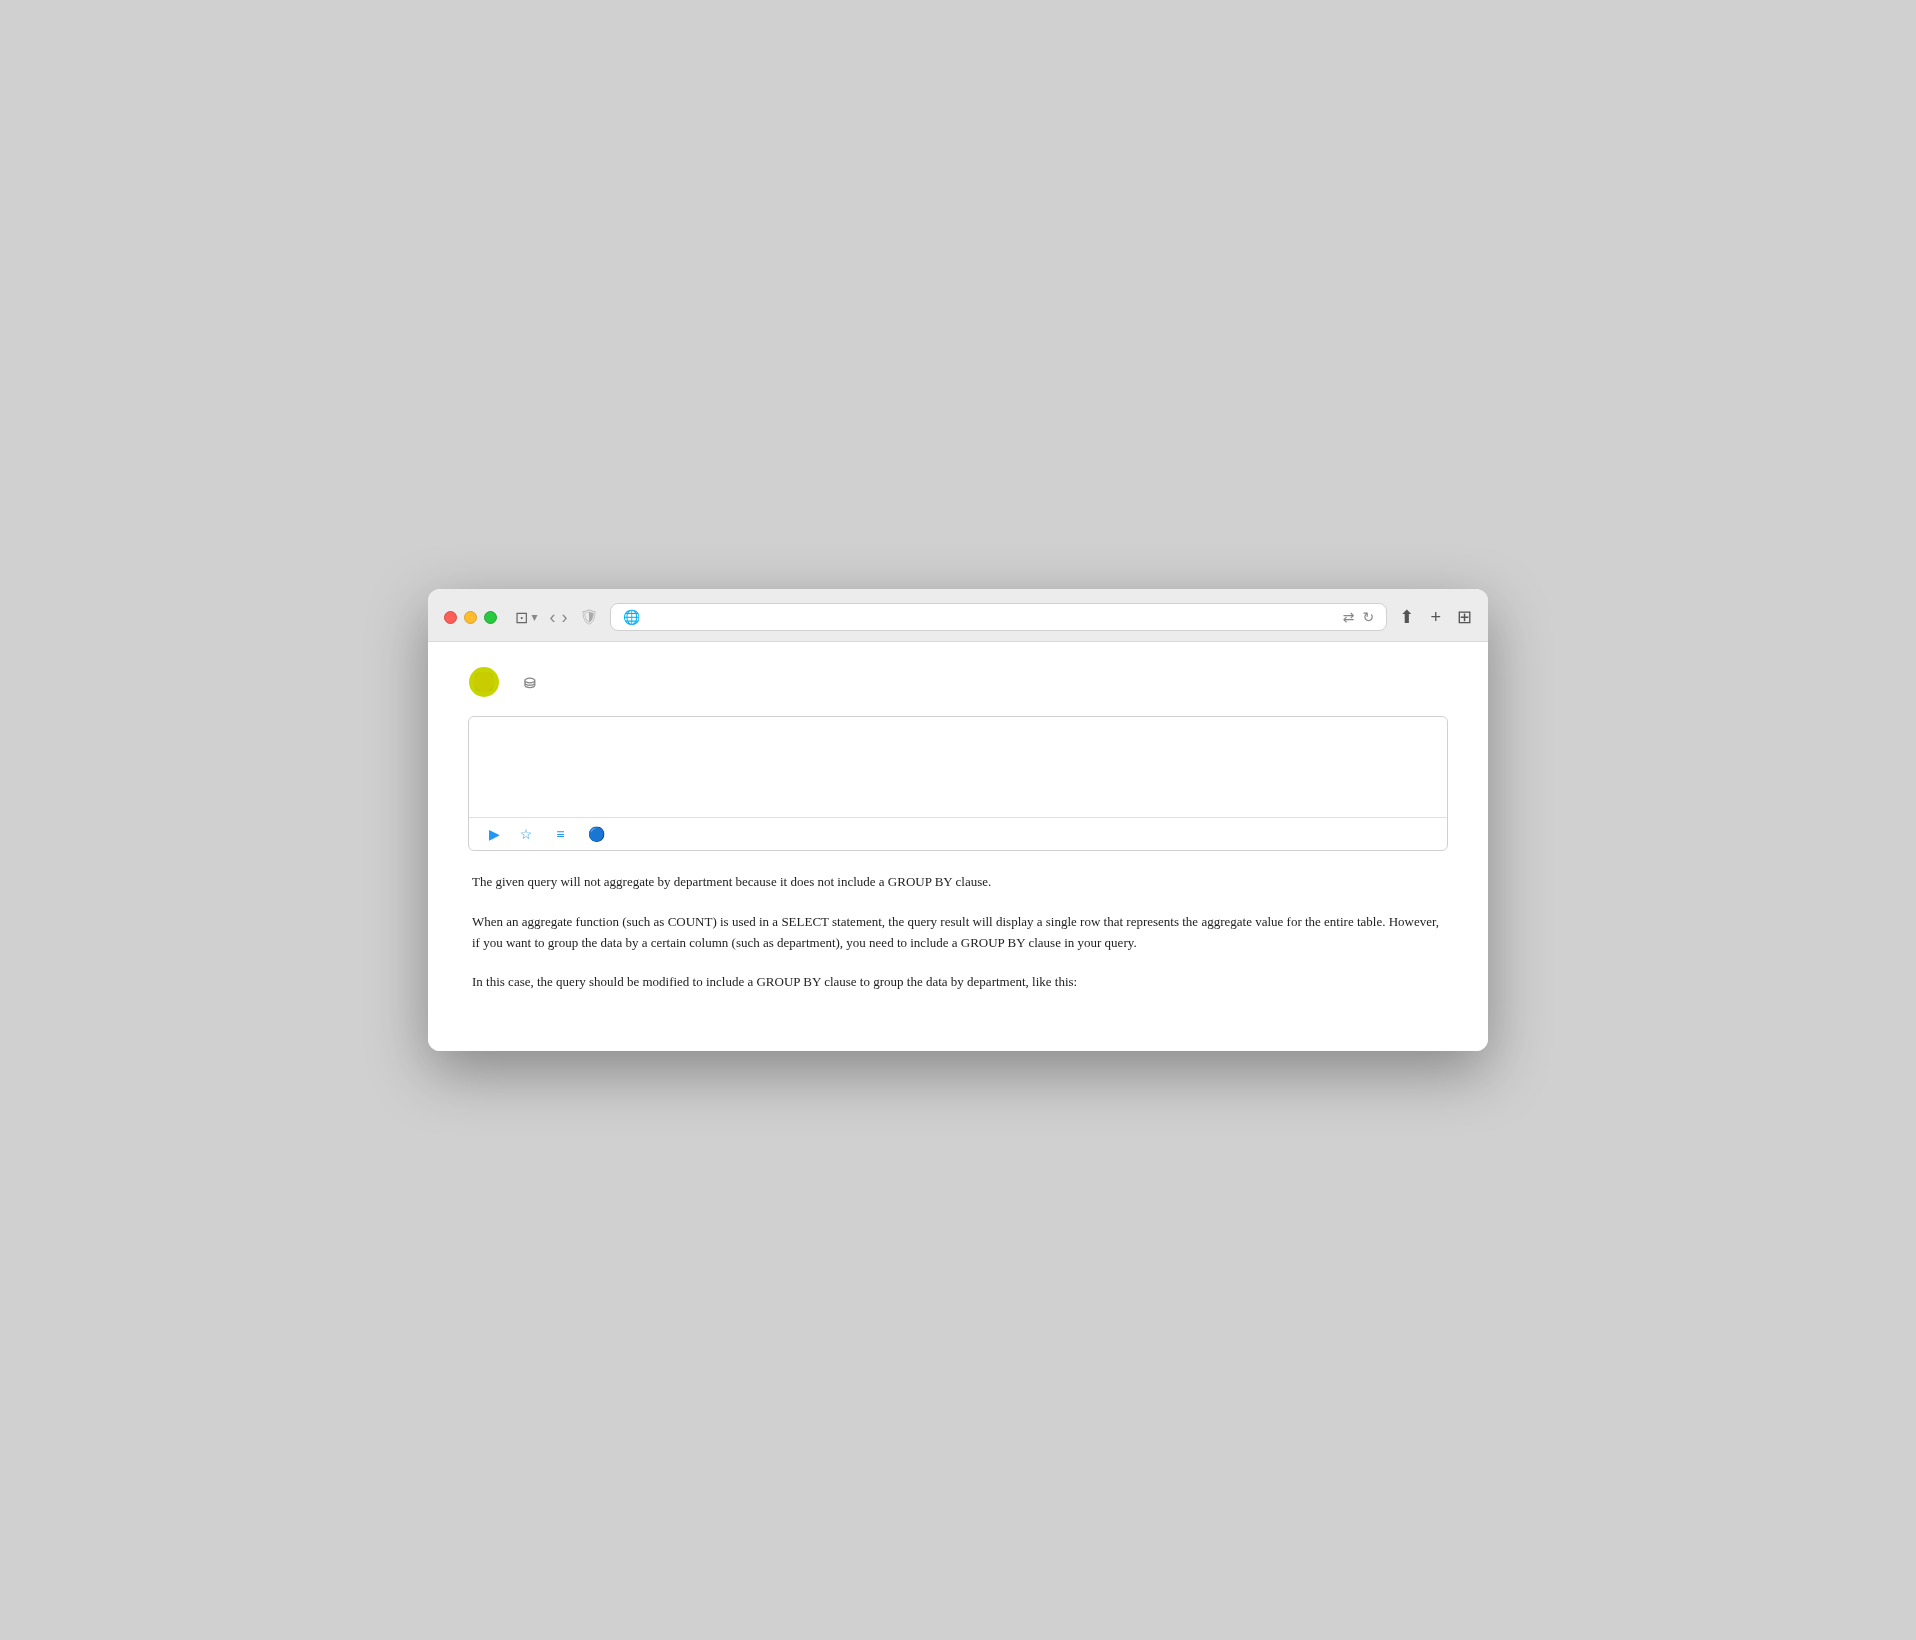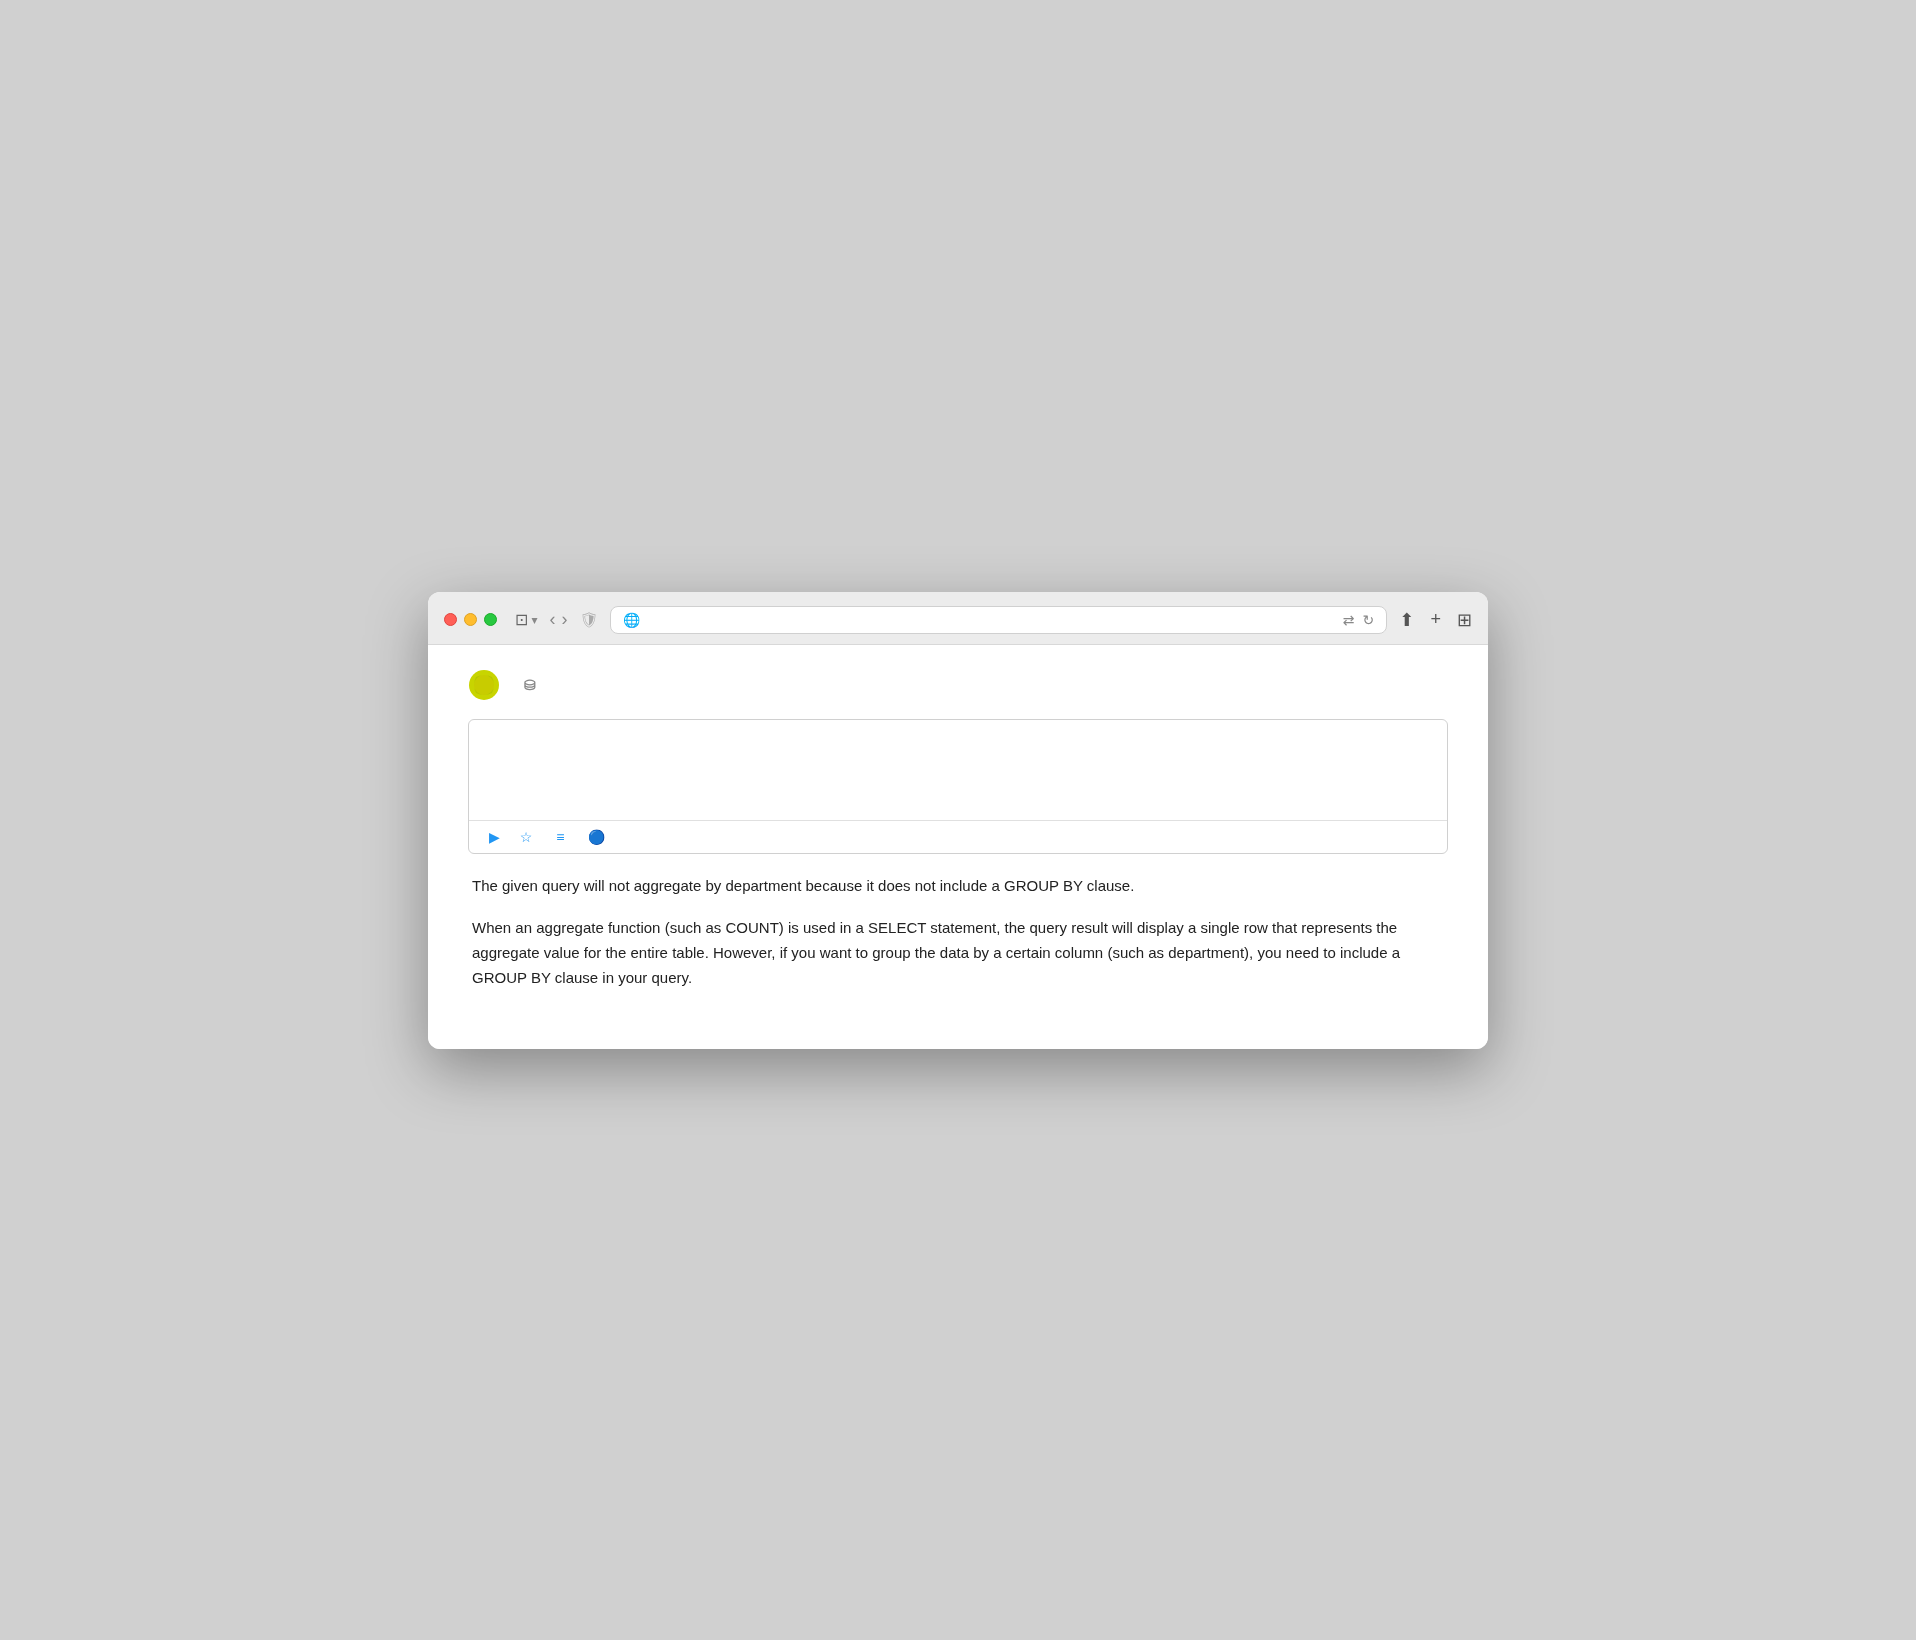--- a/index.html
+++ b/index.html
@@ -240,22 +240,22 @@
     }
 
     .ai-response-header {
       font-family: 'Courier New', Courier, monospace;
       font-size: 15px;
       color: #444;
       margin-bottom: 18px;
     }
 
     .ai-response-text {
-      font-family: Liberation Sans, sans-serif;
-      font-size: 15px;
+      font-family: Liberation Serif, serif;
+      font-size: 13px;
       color: #222;
       line-height: 1.65;
     }
 
     .ai-response-text p {
       margin-bottom: 18px;
     }
 
     .backtick-line {
       color: #555;
@@ -357,17 +357,19 @@
 
       <div class="ai-response-text">
         <p>The given query will not aggregate by department because it does not include a
 GROUP BY clause.</p>
 
         <p>When an aggregate function (such as COUNT) is used in a SELECT statement, the
 query result will display a single row that represents the aggregate value for the
 entire table. However, if you want to group the data by a certain column (such as
 department), you need to include a GROUP BY clause in your query.</p>
 
+        <p>In this case, the query should be modified to include a GROUP BY clause to group
+the data by department, like this:</p>
 
         <div class="backtick-line"></div>
         </div>
       </div>
     </div>
   </div>
 </body></html>

